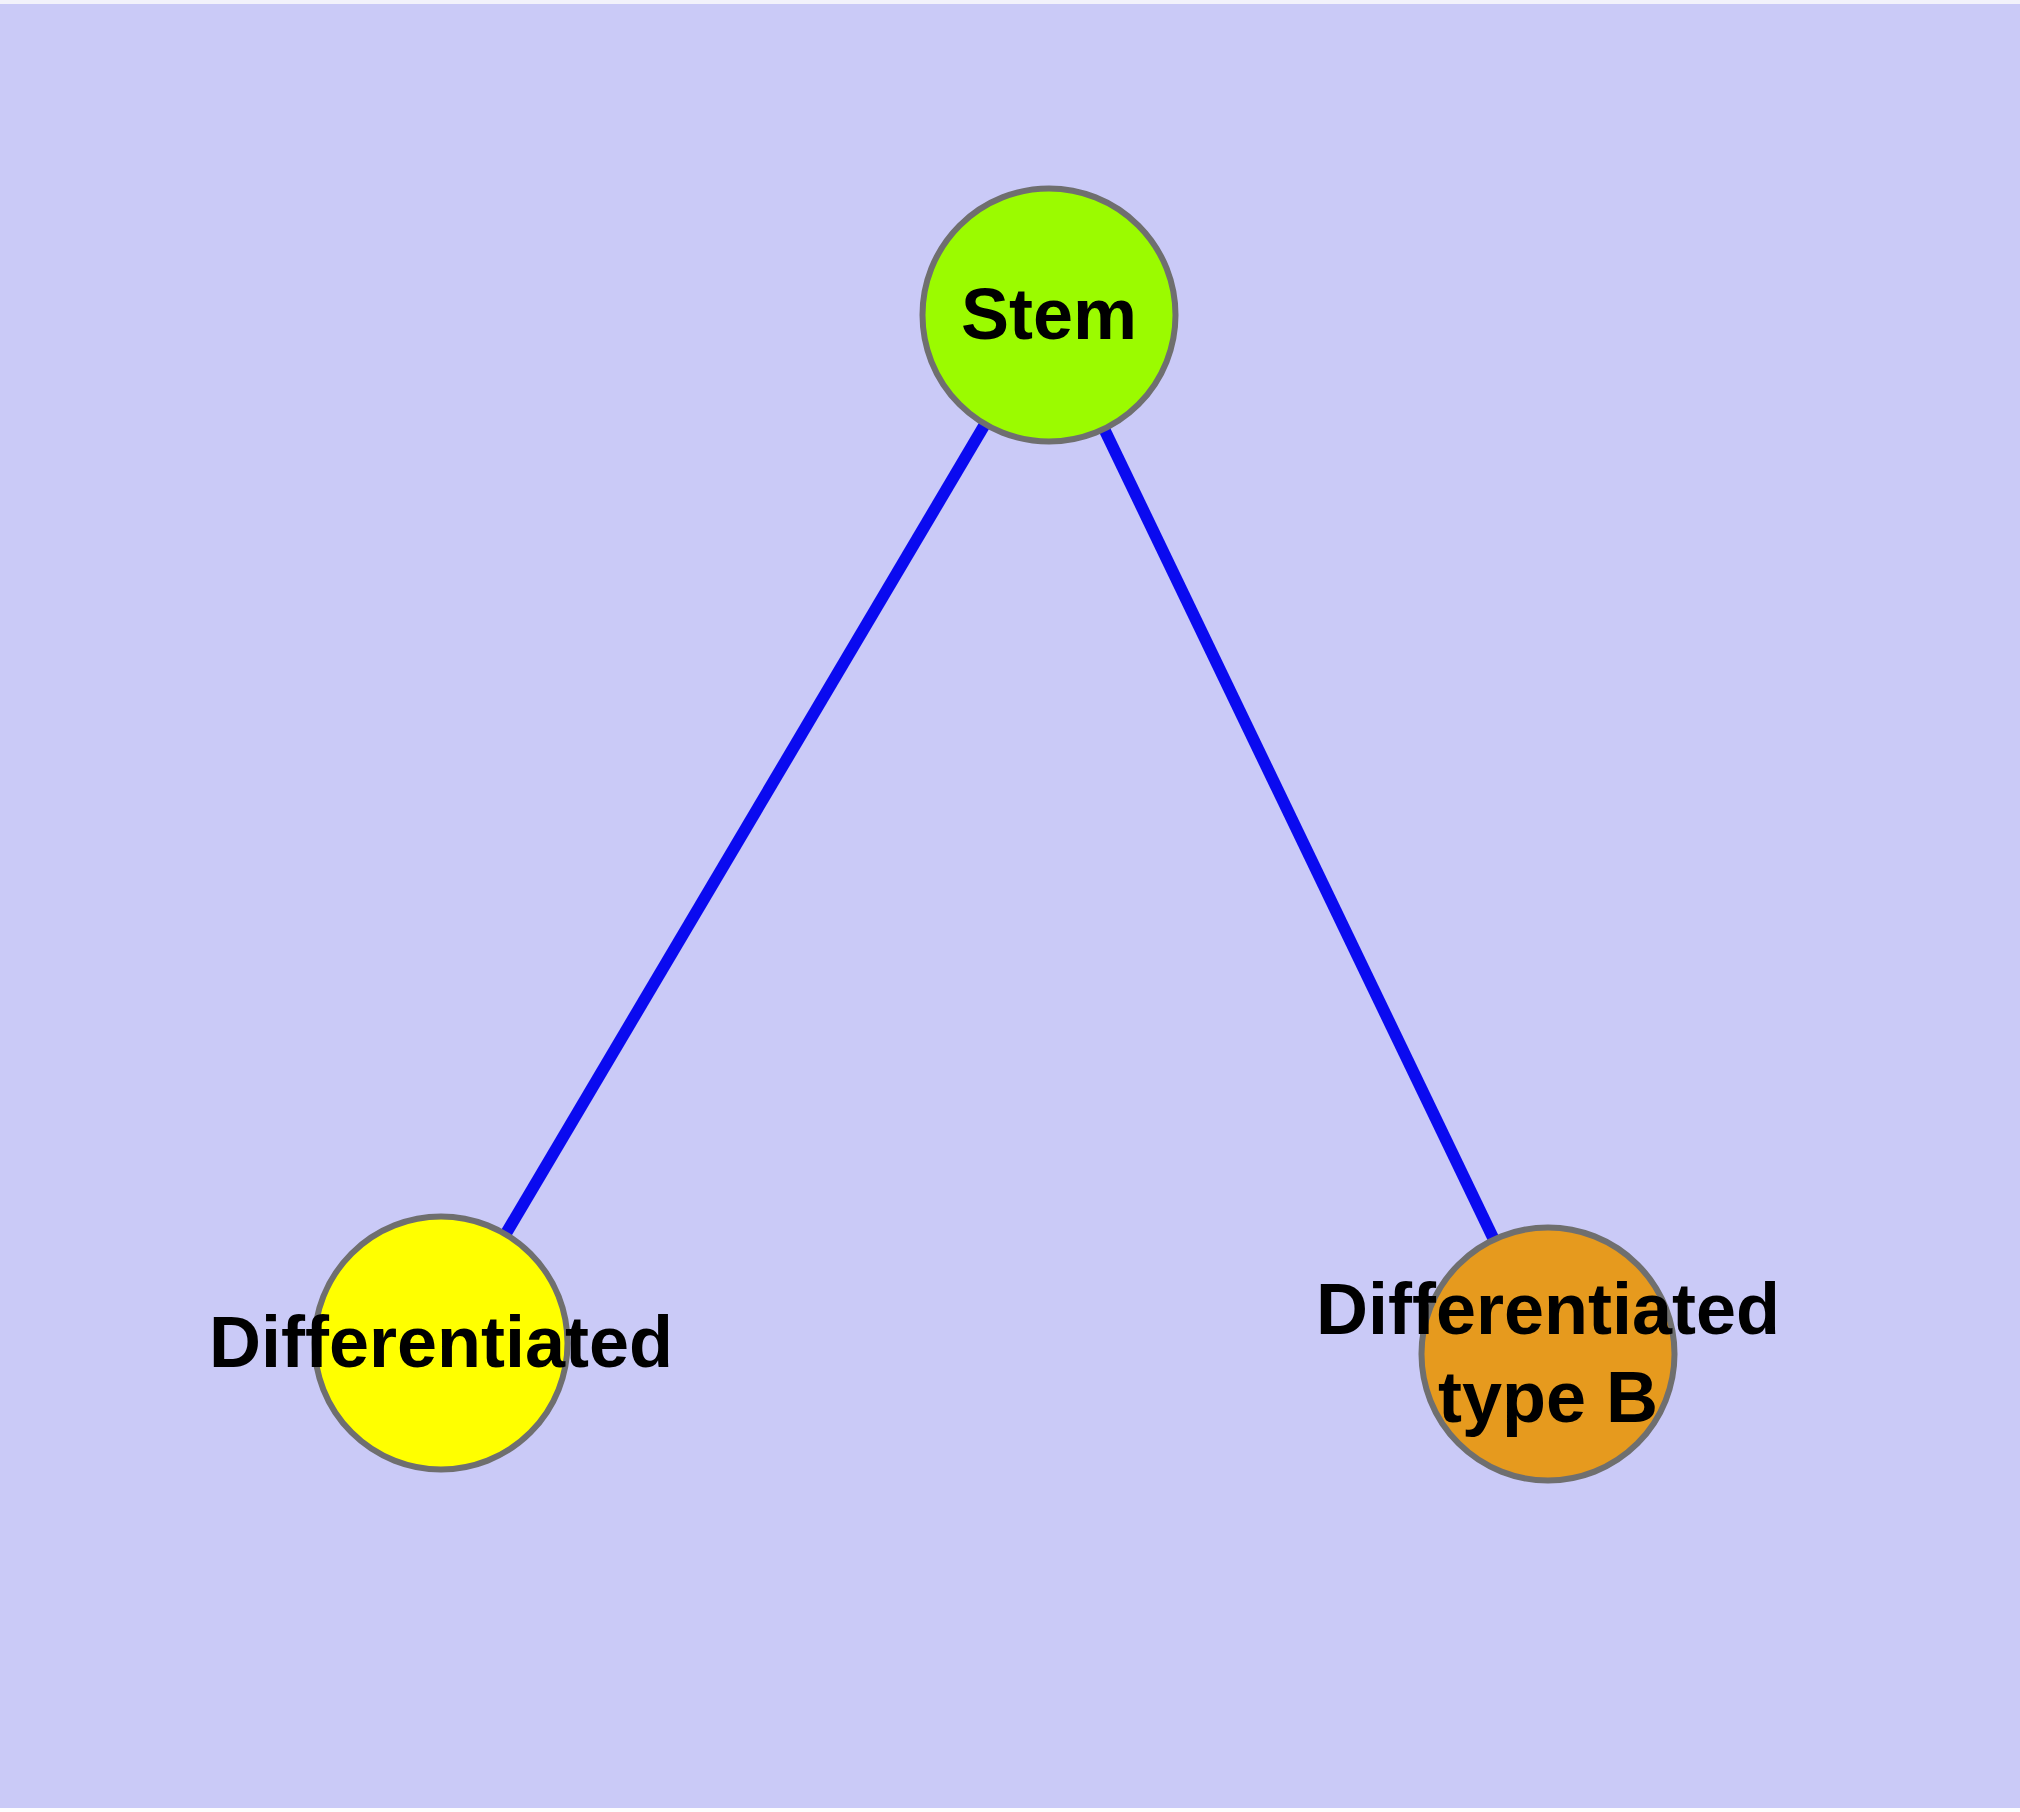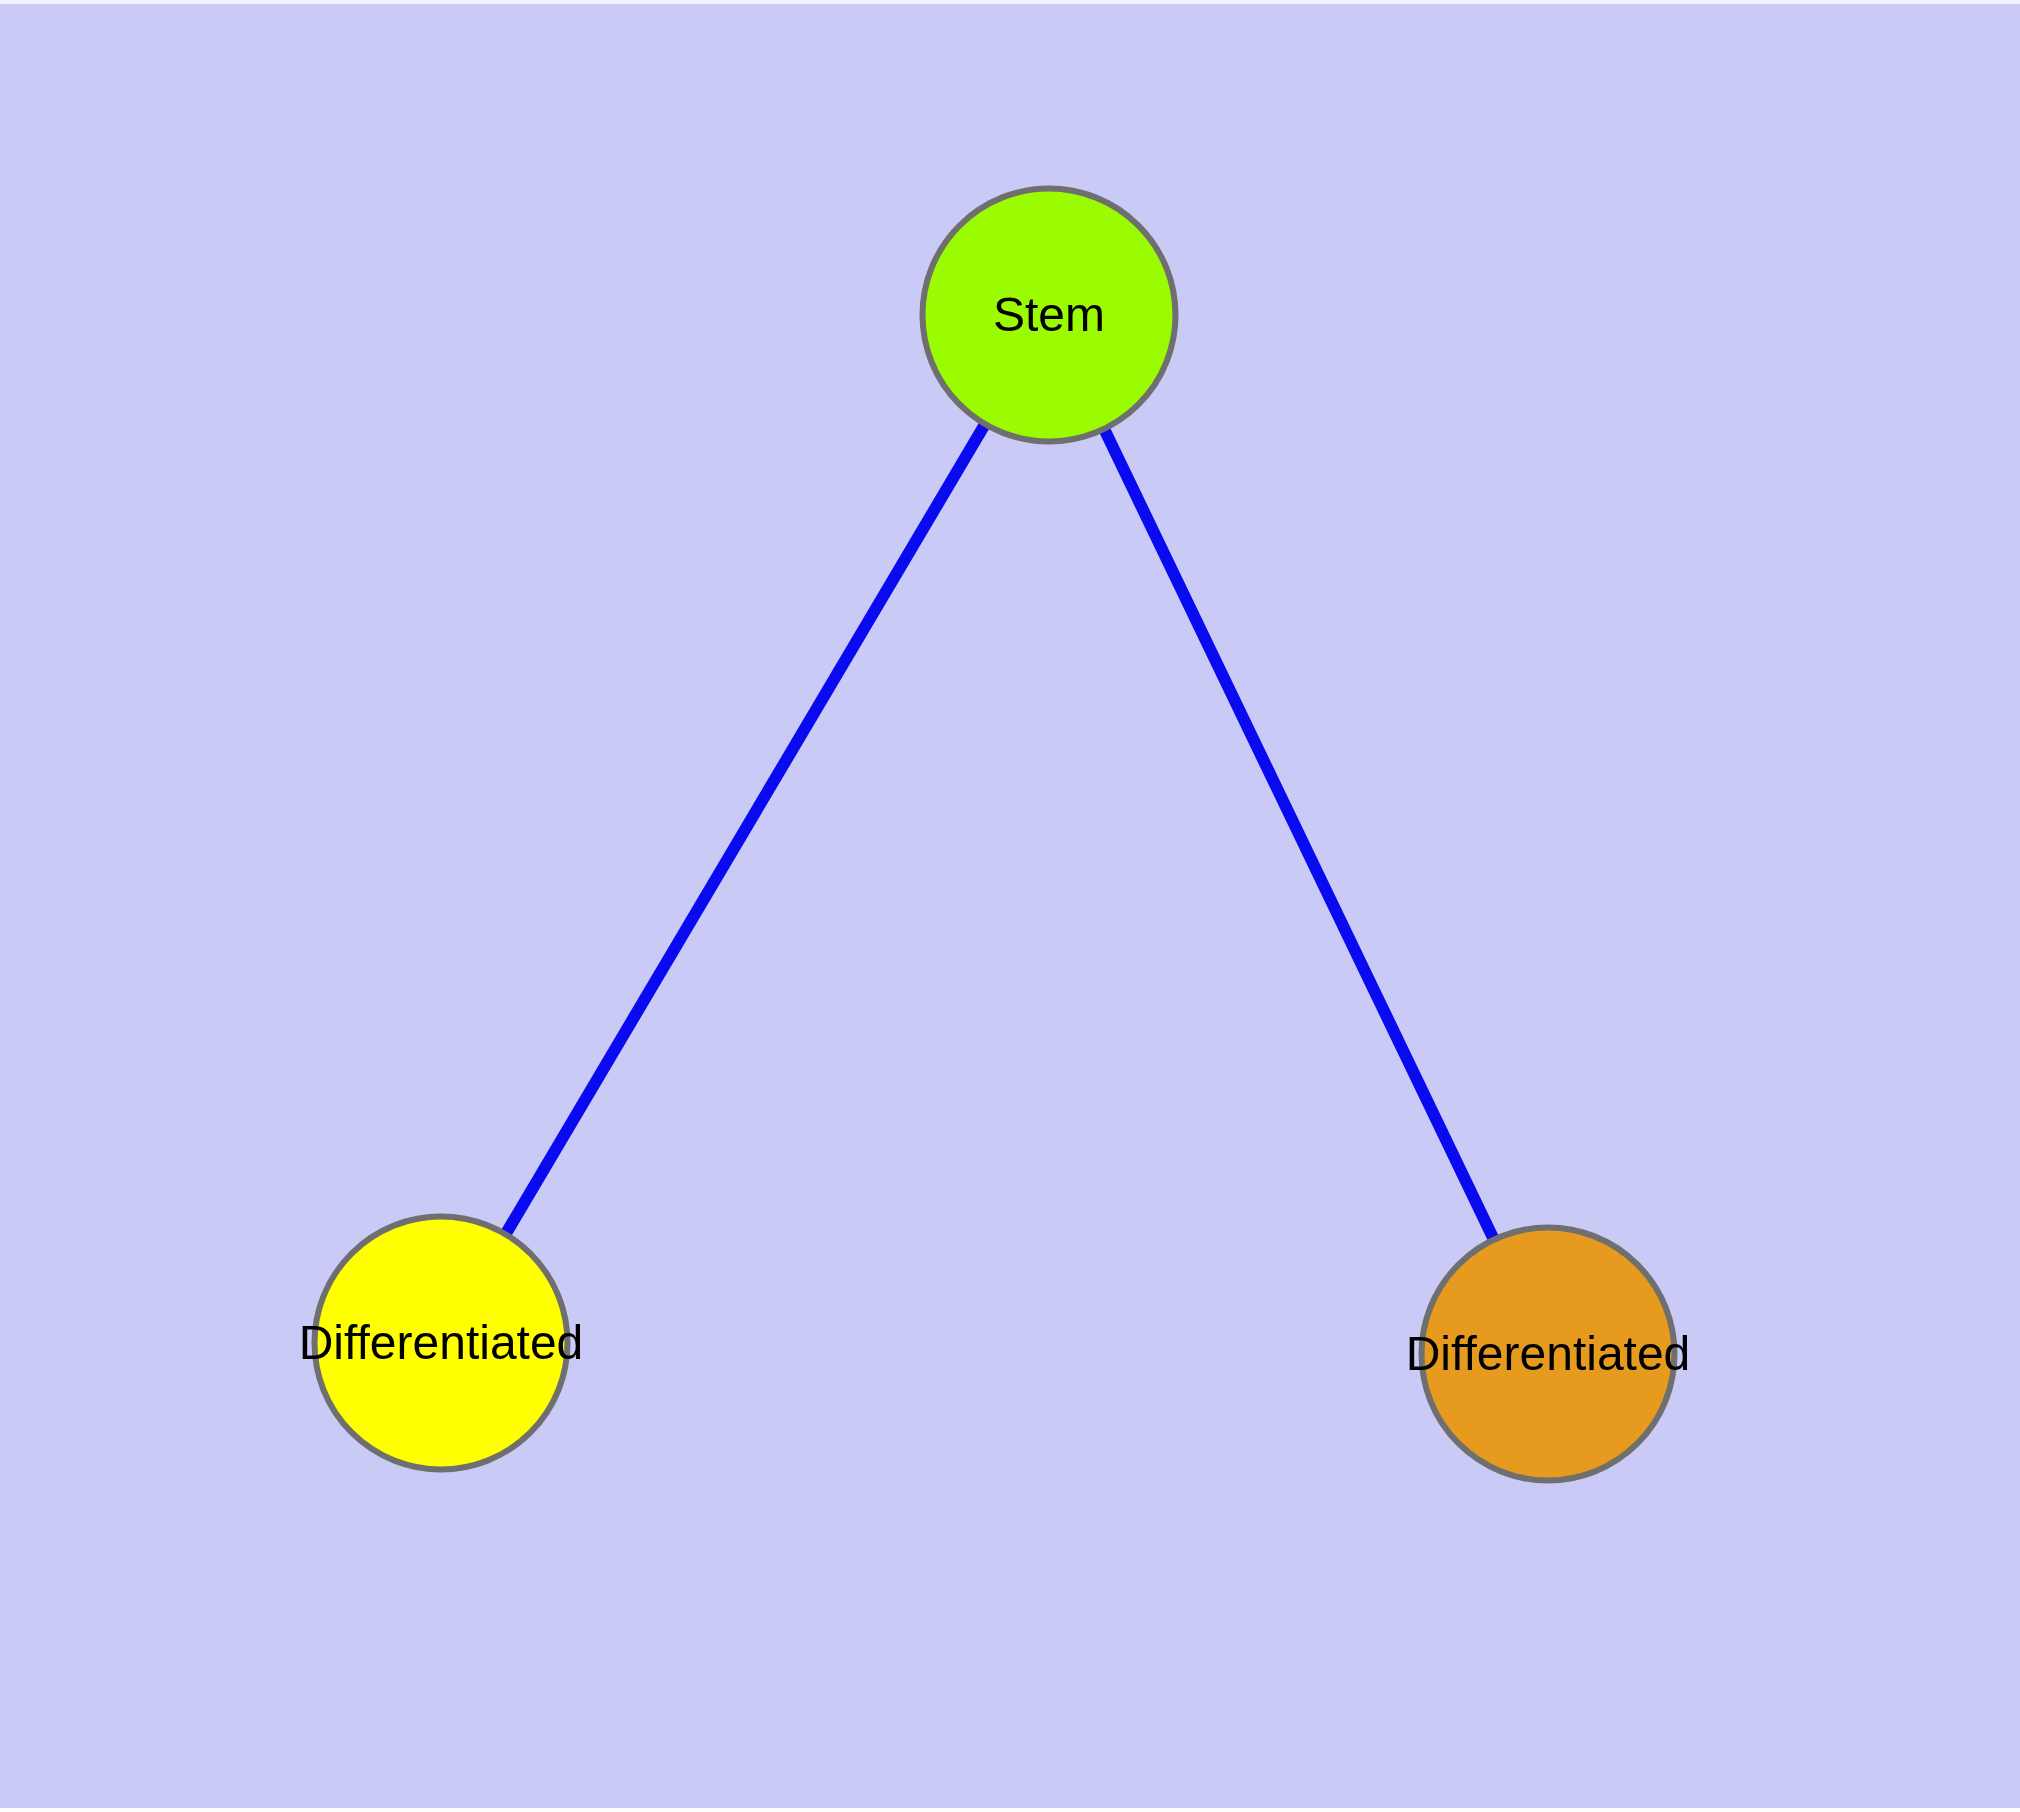--- a/index.html
+++ b/index.html
@@ -37,22 +37,22 @@
     border: 6.8px solid #6F6F6F;
     border-radius: 50%;
     transform: translate(-50%, -50%);
     z-index: 2;
   }
   .node-label {
     position: absolute;
     transform: translate(-50%, -50%);
     text-align: center;
     white-space: nowrap;
-    font-size: 48px;
-    font-weight: 400;
+    font-size: 72px;
+    font-weight: 700;
     line-height: 1.22;
     color: #000000;
     z-index: 3;
   }
   .node-label .line {
     display: block;
   }
 </style>
 </head>
 <body>
@@ -75,18 +75,19 @@
   <div class="node-label" style="left: 1049px; top: 315px; color: rgb(0, 0, 0);">
     <span class="line">Stem</span>
   </div>
 
   <div class="node-label" style="left: 441px; top: 1343px; color: rgb(0, 0, 0);">
     <span class="line">Differentiated</span>
   </div>
 
   <div class="node-label" style="left: 1548px; top: 1354px; color: rgb(0, 0, 0);">
     <span class="line">Differentiated</span>
+    <span class="line">type B</span>
   </div>
 
   <div class="edge-strip bottom" style="background-color: rgb(253, 253, 254);"></div>
 
 </div>
 
 
 </body></html>

